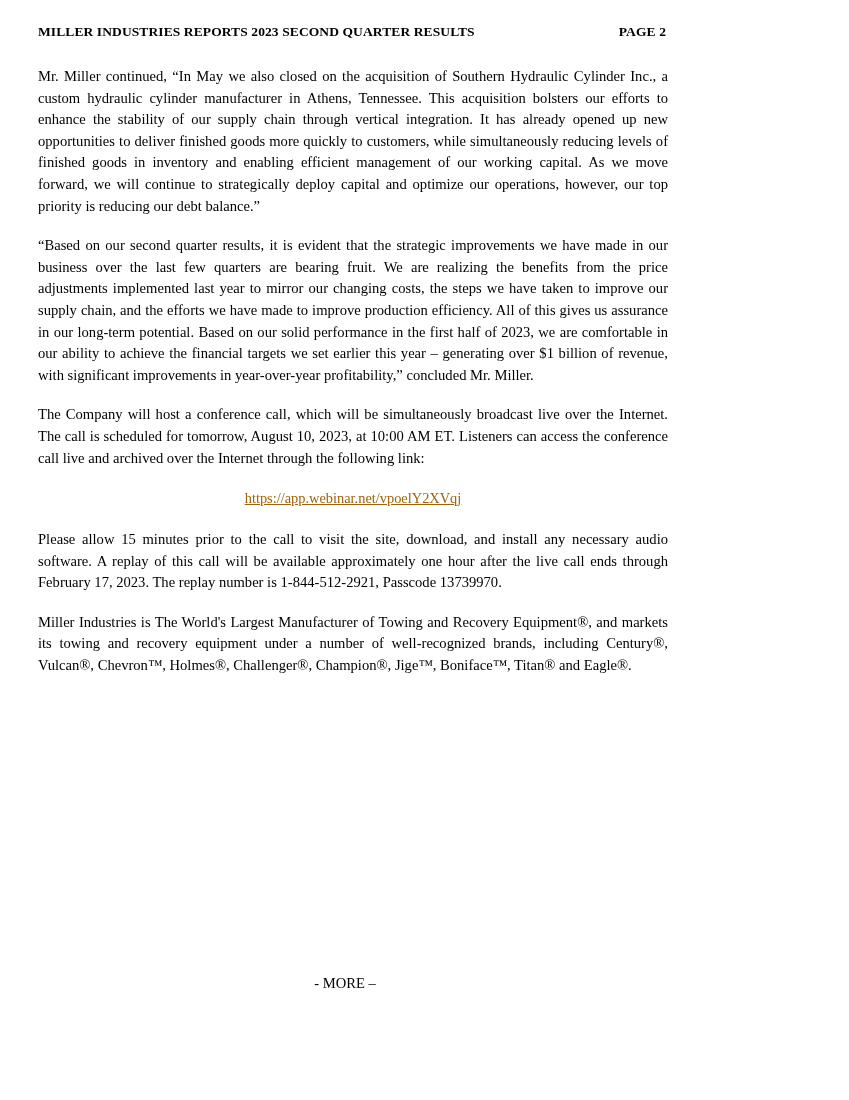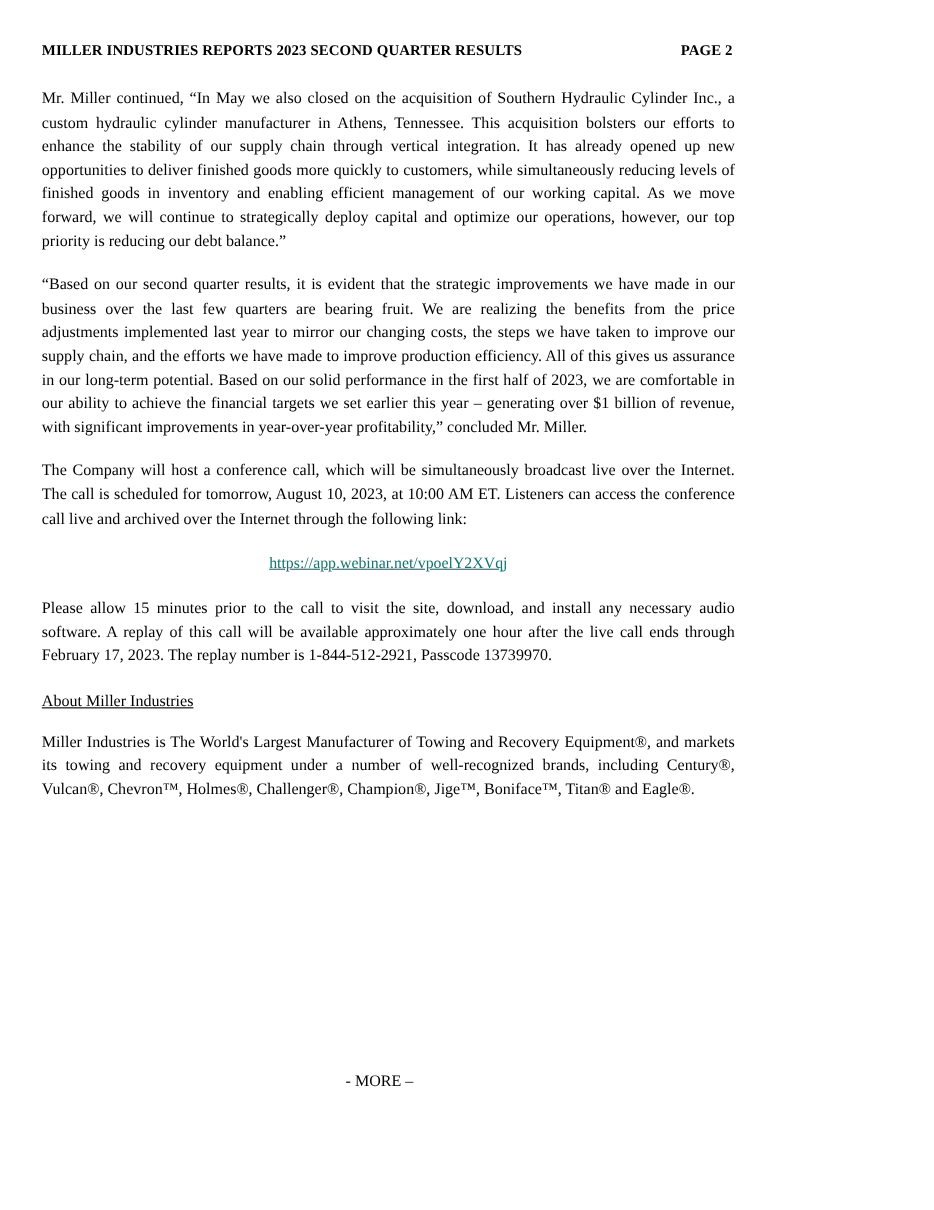--- a/index.html
+++ b/index.html
@@ -12,21 +12,21 @@
     height: 1100px;
     font-family: "Liberation Serif", "DejaVu Serif", serif;
     color: #000000;
     position: relative;
     overflow: hidden;
   }
   .page {
     box-sizing: border-box;
     width: 706px;
     height: 1100px;
-    padding: 30px 38px 0 38px;
+    padding: 16px 38px 0 38px;
     position: relative;
   }
   .header-row {
     display: flex;
     justify-content: space-between;
     align-items: baseline;
     font-weight: bold;
     font-size: 13.5px;
     letter-spacing: 0.1px;
     margin-top: 8px;
@@ -47,21 +47,21 @@
     margin: 0 0 18px 0;
   }
   p.body-para.last-block {
     margin-bottom: 28px;
   }
   .link-line {
     text-align: center;
     margin: 20px 0 22px 0;
   }
   .link-line a {
-    color: #0f766e;
+    color: #a16207;
     text-decoration: underline;
     font-size: 14.4px;
   }
   .section-heading {
     font-size: 14.6px;
     text-decoration: underline;
     margin: 22px 0 18px 0;
   }
   .more-line {
     position: absolute;
@@ -90,21 +90,20 @@
   <p class="body-para">“Based on our second quarter results, it is evident that the strategic improvements we have made in our business over the last few quarters are bearing fruit. We are realizing the benefits from the price adjustments implemented last year to mirror our changing costs, the steps we have taken to improve our supply chain, and the efforts we have made to improve production efficiency. All of this gives us assurance in our long-term potential. Based on our solid performance in the first half of 2023, we are comfortable in our ability to achieve the financial targets we set earlier this year – generating over $1 billion of revenue, with significant improvements in year-over-year profitability,” concluded Mr. Miller.</p>
 
   <p class="body-para">The Company will host a conference call, which will be simultaneously broadcast live over the Internet. The call is scheduled for tomorrow, August 10, 2023, at 10:00 AM ET. Listeners can access the conference call live and archived over the Internet through the following link:</p>
 
   <div class="link-line">
     <a href="#">https://app.webinar.net/vpoelY2XVqj</a>
   </div>
 
   <p class="body-para">Please allow 15 minutes prior to the call to visit the site, download, and install any necessary audio software. A replay of this call will be available approximately one hour after the live call ends through February 17, 2023. The replay number is 1-844-512-2921, Passcode 13739970.</p>
 
-  <div class="section-heading">About Miller Industries</div>
 
   <p class="body-para last-block">Miller Industries is The World's Largest Manufacturer of Towing and Recovery Equipment®, and markets its towing and recovery equipment under a number of well-recognized brands, including Century®, Vulcan®, Chevron™, Holmes®, Challenger®, Champion®, Jige™, Boniface™, Titan® and Eagle®.</p>
 
   <div class="spacer-tail"></div>
 
   <div class="more-line">- MORE –</div>
 
 </div>
 
 </body></html>

